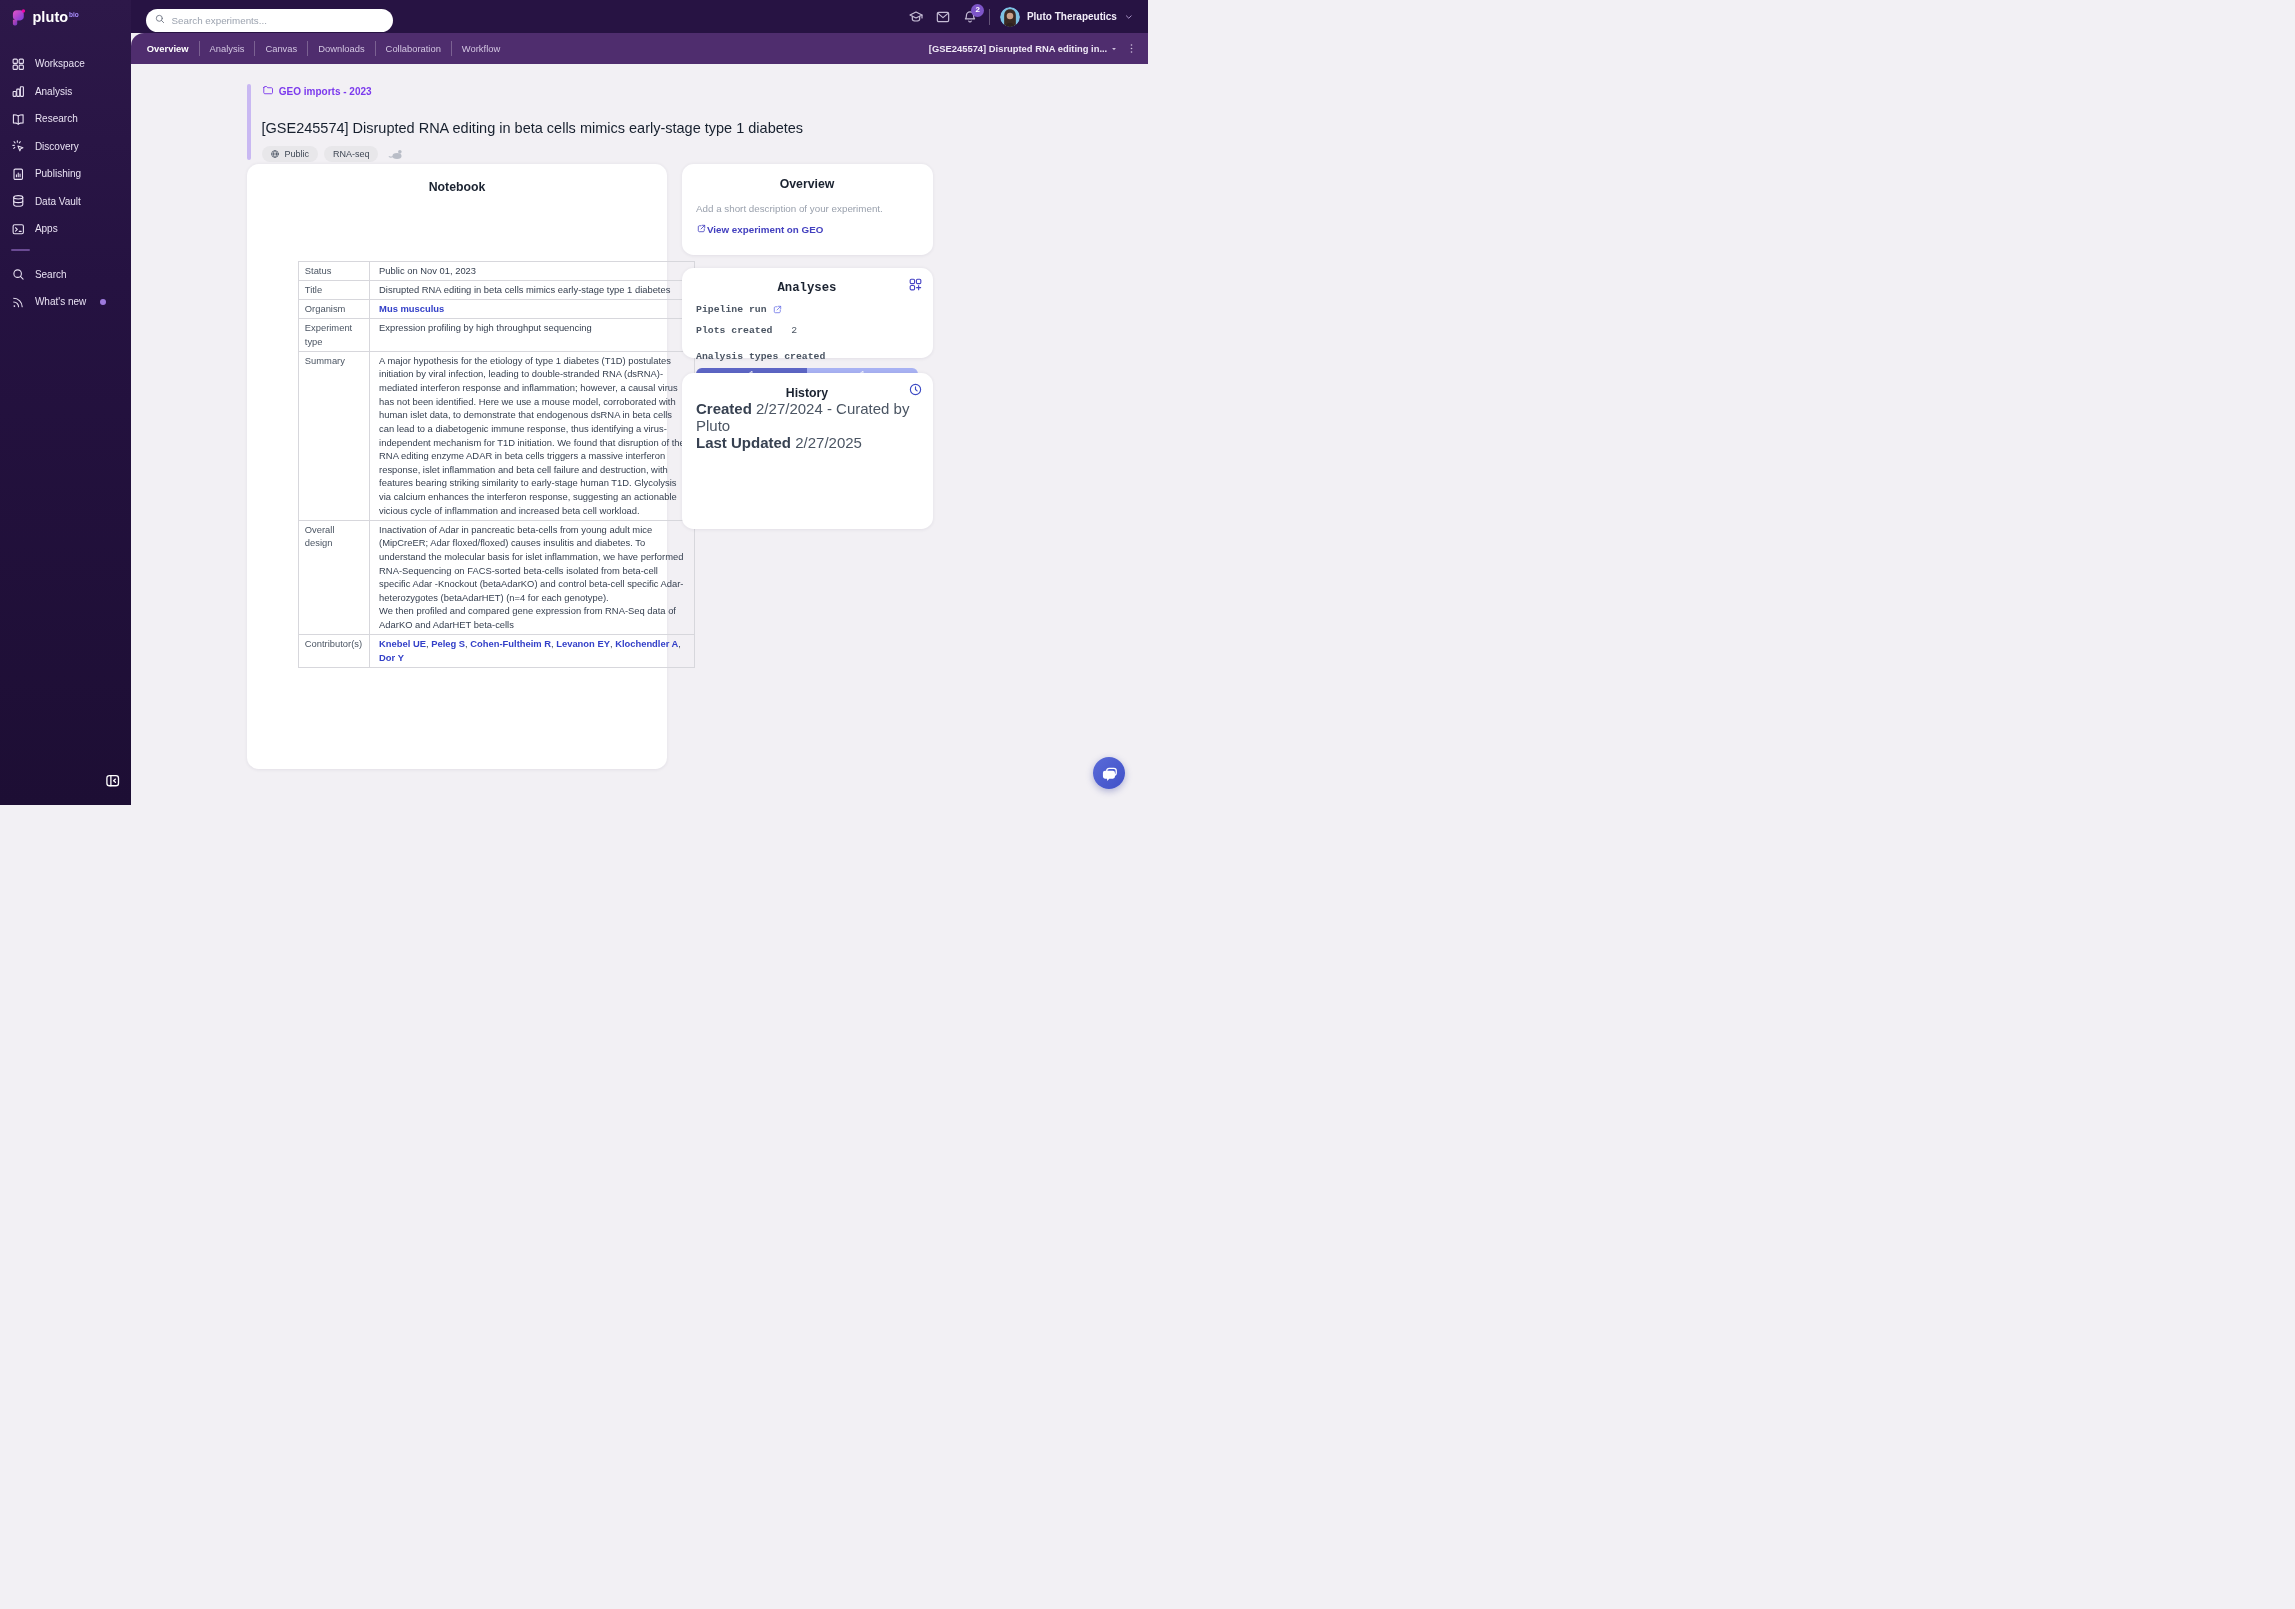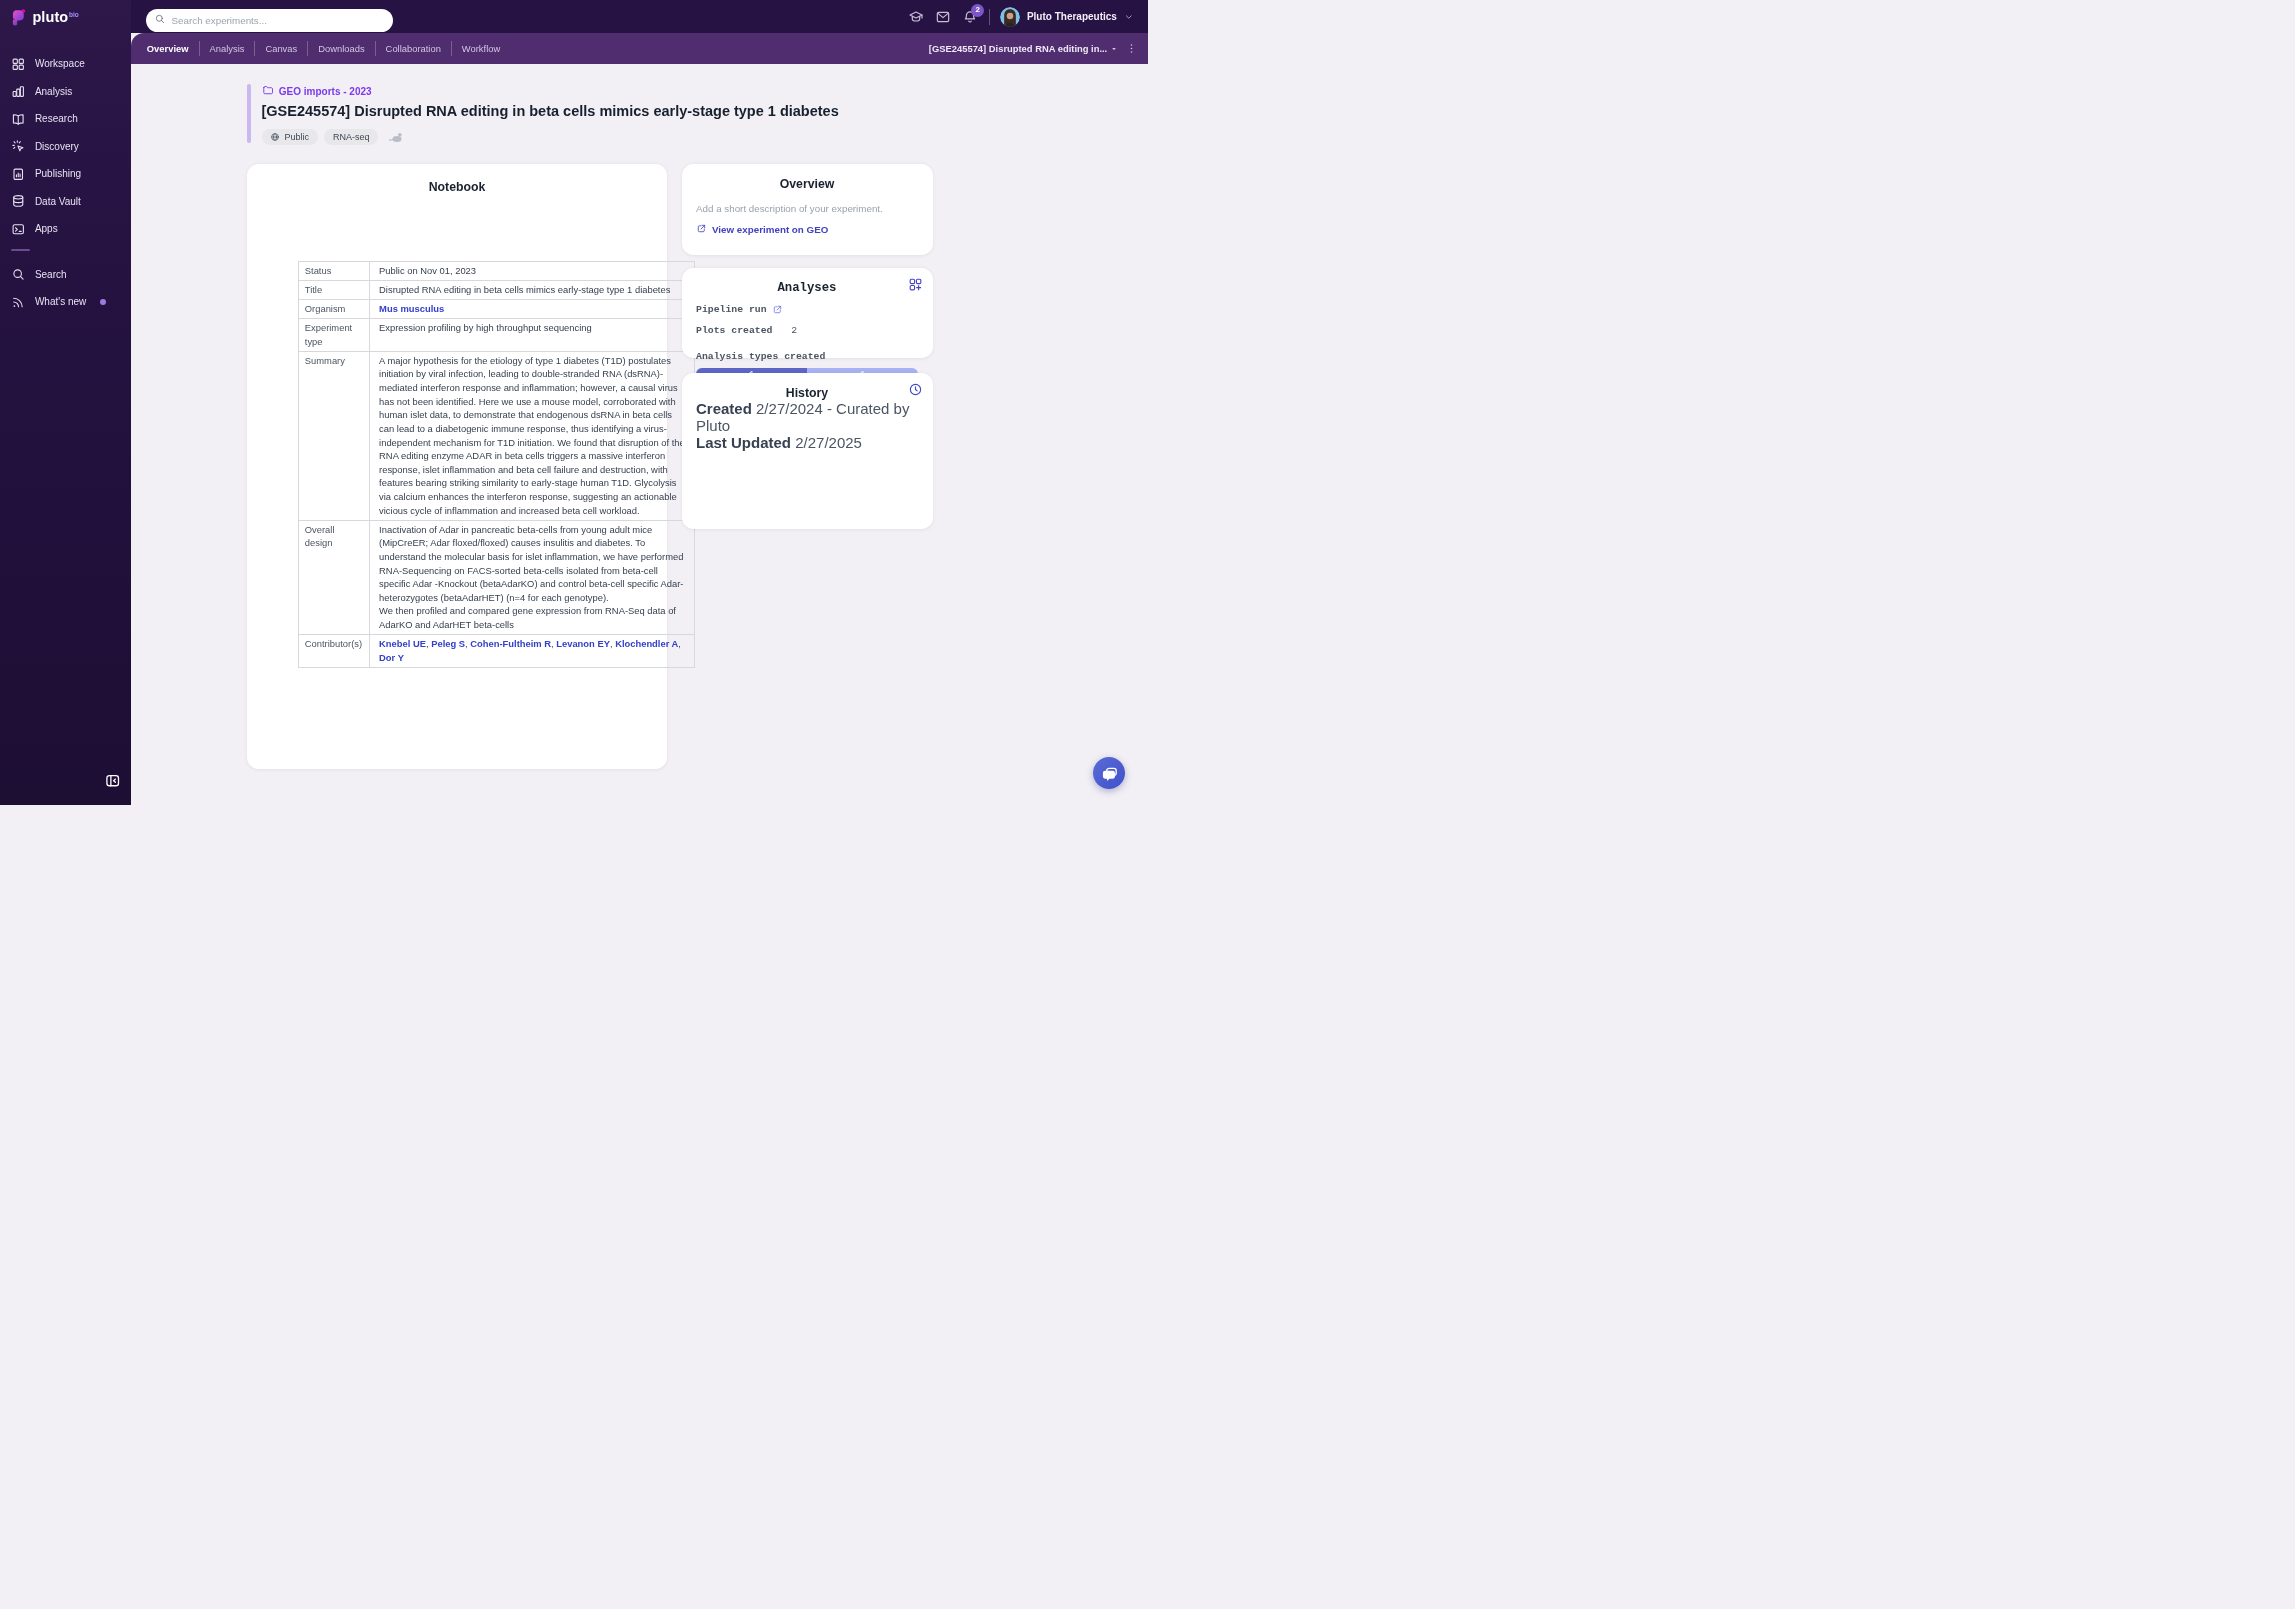--- a/index.html
+++ b/index.html
@@ -50,21 +50,21 @@
   .nav-right { margin-left:auto; margin-right:10px; display:flex; align-items:center; gap:5.8px; }
   .exp-selector { display:flex; align-items:center; gap:2px; color:#efe9f6; font-size:9.4px; font-weight:600; cursor:pointer; }
   .exp-selector .ic, .kebab { color:#cfc2dd; line-height:0; cursor:pointer; }
 
   
   .content { position:absolute; left:131px; top:65px; right:0; bottom:0; background:#f2f0f4; }
   .header-block { position:absolute; left:116px; top:19px; padding-left:14.5px; }
   .header-block::before { content:""; position:absolute; left:0; top:0; bottom:1.5px; width:4.4px;
     border-radius:2.2px; background:#c9b8f2; }
   .breadcrumb { display:flex; align-items:center; gap:5px; color:#7c3aed; font-size:10px; font-weight:600; cursor:pointer; }
-  .page-title { margin-top:5px; font-size:14.5px; font-weight:700; color:#17202e; }
+  .page-title { margin-top:22px; font-size:14.5px; font-weight:400; color:#17202e; }
   .badges { margin-top:9.4px; display:flex; align-items:center; gap:6.5px; }
   .badge { display:flex; align-items:center; gap:4.4px; background:#e8e7ea; border-radius:724px;
     padding:2.9px 8.7px; font-size:9px; color:#3f4754; }
   .badge .ic { color:#4b5563; }
   .organism-ic { color:#b9bdc7; line-height:0; margin-left:2.9px; }
 
   .columns { position:absolute; left:116px; top:99px; display:flex; gap:14.5px; }
   .card { background:#fff; border-radius:11.6px; box-shadow:0 0.7px 3.6px rgba(30,16,52,.07); }
 
   
@@ -74,21 +74,21 @@
   .geo-table td { border:0.7px solid #d7d7dc; padding:2.2px 7.3px 2.2px 5.8px; vertical-align:top; line-height:1.45; }
   td.lbl { width:68px; color:#4b5563; }
   td.val { padding-left:8.7px; white-space:pre-line; }
   .tbl-link { color:#3340c8; font-weight:700; text-decoration:none; cursor:pointer; }
 
   
   .right-col { width:251px; }
   .r-card { padding:13px 14.5px; position:relative; }
   .overview-card { height:91px; }
   .placeholder-text { margin-top:11.6px; font-size:9.8px; color:#9aa1ad; }
-  .geo-link { margin-top:9.4px; display:flex; align-items:center; gap:5px; color:#4340bf;
+  .geo-link { margin-top:9.4px; display:flex; align-items:center; color:#4340bf;
     font-size:9.8px; font-weight:700; cursor:pointer; }
   .geo-link .ic { color:#4340bf; }
   .analyses-card { margin-top:13px; height:90px;font-family:Liberation Mono, monospace; }
   .corner-ic { position:absolute; top:9.4px; right:9.4px; color:#4643c5; line-height:0; cursor:pointer; }
   .stat-row { margin-top:9.4px; font-size:9.8px; color:#4b5563; font-weight:600; display:flex; align-items:center; gap:5px; }
   .stat-row .ext { color:#6d74e8; line-height:0; cursor:pointer; }
   .stat-value { font-weight:400; color:#4b5563; margin-left:13.8px; }
   .types-label { margin-top:15px; font-size:9.8px; color:#4b5563; font-weight:600; }
   .types-bar { margin-top:5.8px; height:15px; border-radius:5.8px; overflow:hidden; display:flex; }
   .types-seg { flex:1; display:flex; align-items:center; justify-content:center;

